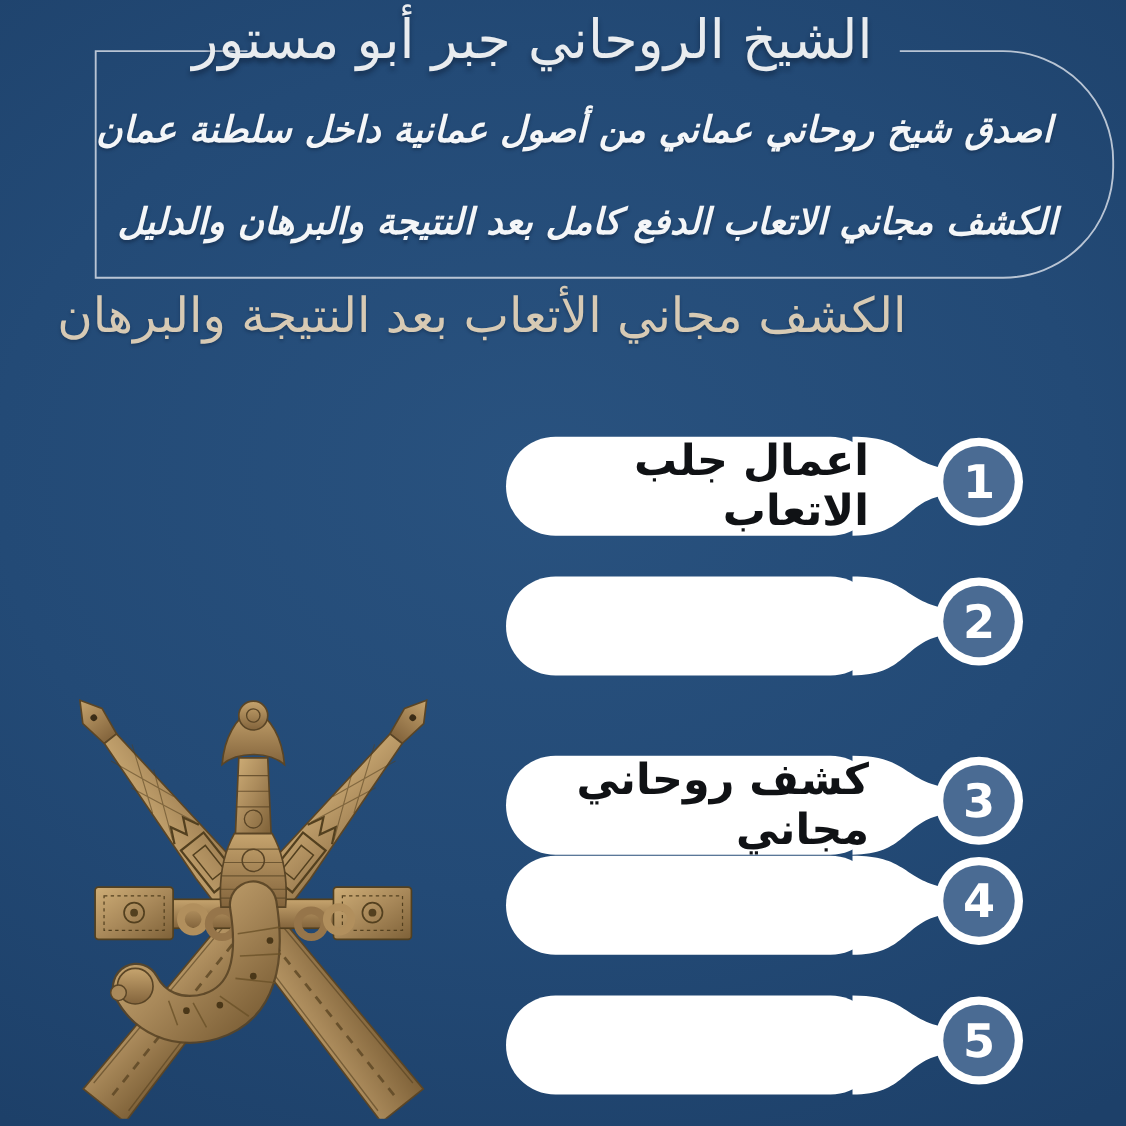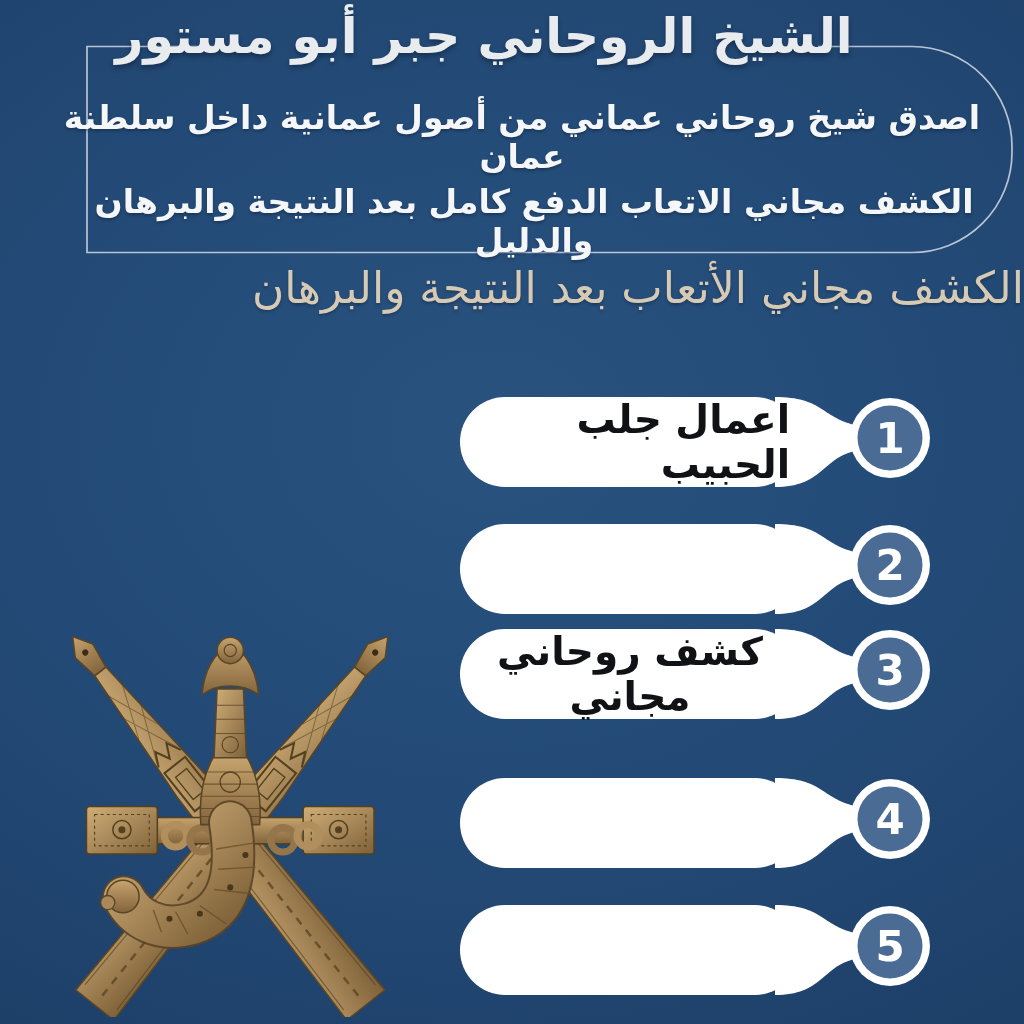--- a/index.html
+++ b/index.html
@@ -6,51 +6,51 @@
   body{
     width:1024px;height:1024px;overflow:hidden;position:relative;
     background:radial-gradient(ellipse 900px 700px at 48% 42%, #29527f 0%, #234a76 55%, #1d4069 100%);
     font-family:"DejaVu Sans", sans-serif;
   }
   .abs{position:absolute;}
   
   #frame-svg{left:0;top:0;width:1024px;height:300px;pointer-events:none;}
   .page-title{
     left:0;top:8px;width:968px;text-align:center;
-    font-size:49px;font-weight:bold;color:#e9ecef;direction:rtl;
+    font-size:49px;font-weight:normal;color:#e9ecef;direction:rtl;
     text-shadow:0 3px 5px rgba(8,20,40,.45);
     letter-spacing:0;
   }
   .intro-line{
     left:0;width:1024px;text-align:center;direction:rtl;
     color:#f4f6f8;font-size:33px;font-weight:bold;
     text-shadow:0 2px 3px rgba(8,20,40,.35);
-    padding-left:20px;box-sizing:border-box;
+    padding-left:20px;box-sizing:border-box;font-style:italic;
   }
   .intro-1{top:98px;}
   .intro-2{top:182px;padding-left:44px;}
   .tagline{
-    left:0;top:262px;width:1024px;text-align:right;direction:rtl;
+    left:0;top:262px;width:1024px;text-align:left;direction:rtl;
     color:#d7cab4;font-size:44px;font-weight:normal;
     padding-left:52px;box-sizing:border-box;
     text-shadow:0 2px 3px rgba(8,20,40,.3);
   }
   .pill{left:455px;width:485px;height:110px;}
   .pill svg{position:absolute;left:0;top:0;width:485px;height:110px;}
   .pill .label{
     position:absolute;left:15px;top:12px;width:320px;height:90px;
     display:flex;align-items:center;justify-content:center;
     direction:rtl;font-size:39px;font-weight:bold;color:#101215;
   }
   .pill .num{
     position:absolute;left:403px;top:13px;width:64px;height:80px;
     display:flex;align-items:center;justify-content:center;
     font-size:42px;font-weight:bold;color:#ffffff;
   }
-  .p1{top:385px;}.p2{top:512px;}.p3{top:617px;text-align:center;}.p4{top:766px;}.p5{top:893px;}
+  .p1{top:385px;}.p2{top:512px;}.p3{top:675px;}.p4{top:766px;}.p5{top:893px;}
   #emblem{left:48px;top:612px;width:405px;height:405px;}
 </style>
 </head>
 <body>
 
 <svg id="frame-svg" class="abs" viewBox="0 0 1024 300">
   <path d="M 225,46.5 L 87,46.5 L 87,252.5 L 912,252.5 A 100,100 0 0 0 1012,152.5 L 1012,146.5 A 100,100 0 0 0 912,46.5 L 818,46.5" fill="none" stroke="rgba(222,228,236,0.8)" stroke-width="1.7"></path>
 </svg>
 
 <div class="abs page-title">الشيخ الروحاني جبر أبو مستور</div>
@@ -58,21 +58,21 @@
 <div class="abs intro-line intro-2">الكشف مجاني الاتعاب الدفع كامل بعد النتيجة والبرهان والدليل</div>
 <div class="abs tagline">الكشف مجاني الأتعاب بعد النتيجة والبرهان</div>
 
 <div class="abs pill p1">
   <svg viewBox="0 0 485 110">
     <rect x="5" y="12" width="340" height="90" rx="45" fill="#ffffff"></rect>
     <path d="M 320,12 C 368,12 366,32 400,40 C 412,28 420,20 433,15 L 433,91 C 420,86 412,78 400,66 C 366,74 368,102 320,102 Z" fill="#ffffff"></path>
     <circle cx="435" cy="53" r="40" fill="#ffffff"></circle>
     <circle cx="435" cy="53" r="32.5" fill="#4a6b93"></circle>
   </svg>
-  <div class="label">اعمال جلب الحبيب</div>
+  <div class="label">اعمال جلب الاتعاب</div>
   <div class="num">1</div>
 </div>
 
 <div class="abs pill p2">
   <svg viewBox="0 0 485 110">
     <rect x="5" y="12" width="340" height="90" rx="45" fill="#ffffff"></rect>
     <path d="M 320,12 C 368,12 366,32 400,40 C 412,28 420,20 433,15 L 433,91 C 420,86 412,78 400,66 C 366,74 368,102 320,102 Z" fill="#ffffff"></path>
     <circle cx="435" cy="53" r="40" fill="#ffffff"></circle>
     <circle cx="435" cy="53" r="32.5" fill="#4a6b93"></circle>
   </svg>

